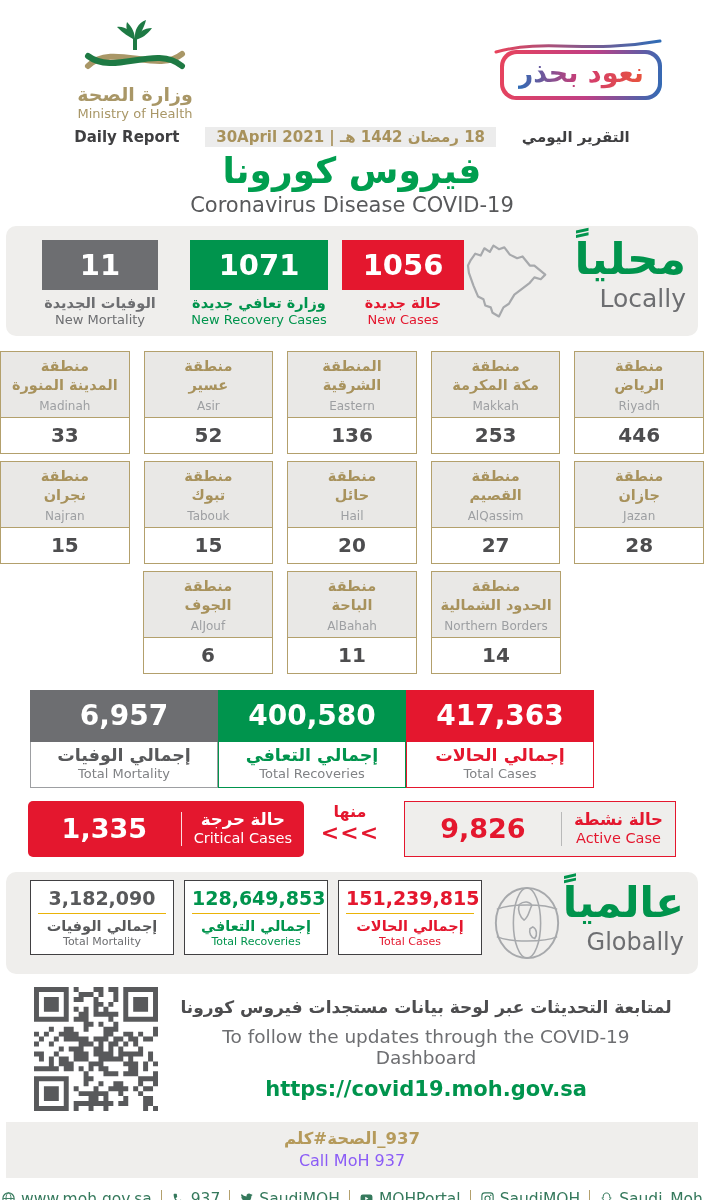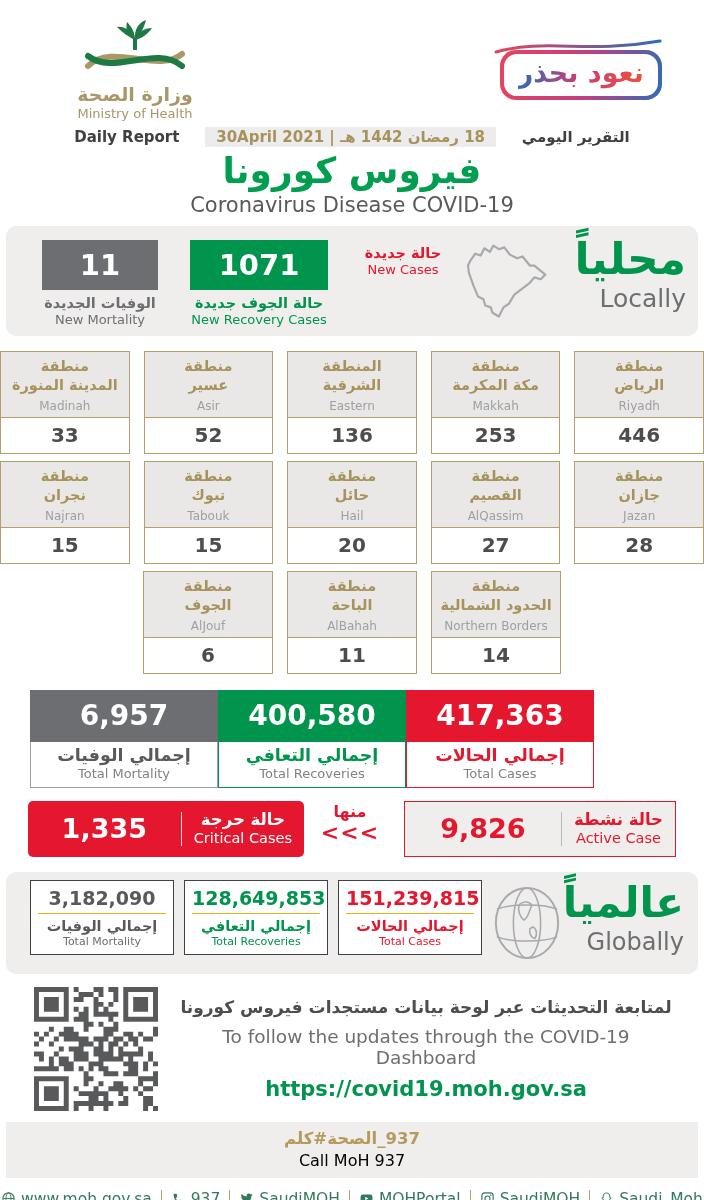--- a/index.html
+++ b/index.html
@@ -101,21 +101,21 @@
   .qr{width:124px;height:124px;flex:none;margin-left:4px;}
   .qr-text{flex:1;text-align:center;}
   .dash-ar{color:#4d4d4f;font-weight:bold;font-size:17px;direction:rtl;margin-bottom:9px;}
   .dash-en{color:#6d6e71;font-size:18.5px;margin-bottom:9px;}
   .dash-url{color:var(--green);font-size:21px;font-weight:bold;text-decoration:none;display:inline-block;}
 
   
   .call-band{margin-top:10px;border-radius:0;height:56px;text-align:center;padding-top:7px;}
   .call-ar{display:flex;justify-content:center;color:#b59a5b;font-weight:bold;font-size:16.5px;}
   .call-ar span{unicode-bidi:isolate;}
-  .call-en{color:#000000;font-size:16px;margin-top:3px;}
+  .call-en{color:#8b5cf6;font-size:16px;margin-top:3px;}
 
   
   .foot{height:42px;display:flex;align-items:center;justify-content:center;gap:9px;color:#35795c;font-size:15.5px;}
   .flink{display:inline-flex;align-items:center;gap:5px;color:#35795c;text-decoration:none;}
   .fic{width:15px;height:15px;}
   .fsep{width:1px;height:17px;background:var(--gold-border);}
 </style>
 </head>
 <body>
 
@@ -166,24 +166,25 @@
   <div class="title-en">Coronavirus Disease COVID-19</div>
 
   <section class="band local-band">
     <div class="nstat s1">
       <div class="nbox bg-gray">11</div>
       <div class="nlab-ar c-gray">الوفيات الجديدة</div>
       <div class="nlab-en c-gray">New Mortality</div>
     </div>
     <div class="nstat s2">
       <div class="nbox bg-green">1071</div>
-      <div class="nlab-ar c-green">حالة الجوف جديدة</div>
+      <div class="nlab-ar c-green">وزارة تعافي جديدة</div>
       <div class="nlab-en c-green">New Recovery Cases</div>
     </div>
     <div class="nstat s3">
+      <div class="nbox bg-red">1056</div>
       <div class="nlab-ar c-red">حالة جديدة</div>
       <div class="nlab-en c-red">New Cases</div>
     </div>
     <svg class="ksa-map" width="100" height="94" viewBox="0 0 110 100">
       <path d="M14 27 L19 20 L25 22 L29 14 L35 18 L39 11 L45 15 L51 13 L57 21 L65 25 L71 23 L79 33 L84 33 L96 43 L91 48 L84 46 L79 52 L70 59 L62 65 L56 75 L50 79 L45 89 L38 85 L36 79 L30 77 L28 70 L22 67 L17 55 L12 41 L11 33 Z" fill="none" stroke="#a7a9ac" stroke-width="2.4" stroke-linejoin="round" stroke-linecap="round"></path>
     </svg>
     <div class="loc-head">
       <div class="loc-ar">محلياً</div>
       <div class="loc-en">Locally</div>
     </div>

